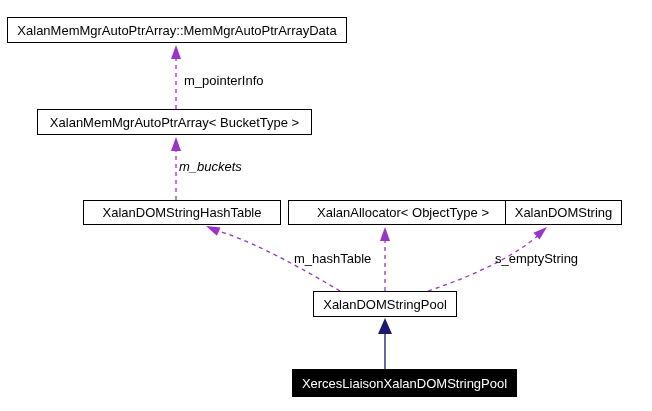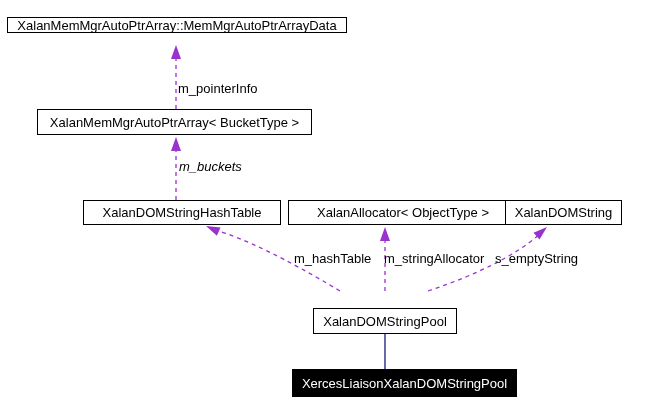--- a/index.html
+++ b/index.html
@@ -79,37 +79,36 @@
     <line class="edge-line dashed" x1="385" y1="291" x2="385" y2="240" stroke="#9a32cd"></line>
     <polygon class="arrowhead" points="385,227 380,241 390,241" fill="#9a32cd"></polygon>
 
     <path class="edge-line dashed" d="M 428,291 Q 503,266 540,234" stroke="#9a32cd"></path>
     <polygon class="arrowhead" points="547,227 539.5,239.6 533.5,232.8" fill="#9a32cd"></polygon>
 
     <line class="edge-line" x1="385" y1="369" x2="385" y2="333" stroke="#191970"></line>
     <polygon class="arrowhead" points="385,318 378,334 392,334" fill="#191970"></polygon>
   </svg>
 
-  <div class="node" style="left:7px; top:17px; width:340px; height:16px;">XalanMemMgrAutoPtrArray::MemMgrAutoPtrArrayData</div>
+  <div class="node" style="left:7px; top:17px; width:340px; height:26px;">XalanMemMgrAutoPtrArray::MemMgrAutoPtrArrayData</div>
 
   <div class="node" style="left:37px; top:109px; width:275px; height:26px;">XalanMemMgrAutoPtrArray&lt; BucketType &gt;</div>
 
   <div class="node" style="left:83px; top:200px; width:198px; height:25px;">XalanDOMStringHashTable</div>
 
   <div class="node" style="left:288px; top:200px; width:230px; height:25px;">XalanAllocator&lt; ObjectType &gt;</div>
 
   <div class="node" style="left:505px; top:200px; width:117px; height:25px;">XalanDOMString</div>
 
-  <div class="node" style="left:313px; top:308px; width:144px; height:26px;">XalanDOMStringPool</div>
+  <div class="node" style="left:313px; top:291px; width:144px; height:26px;">XalanDOMStringPool</div>
 
   <div class="node current" style="left:273px; top:369px; width:225px; height:28px;margin-left:19px;">XercesLiaisonXalanDOMStringPool</div>
 
-  <div class="edge-label" style="left:178px; top:74px;margin-top:8px;">m_pointerInfo</div>
+  <div class="edge-label" style="left:184px; top:74px;">m_pointerInfo</div>
 
   <div class="edge-label" style="left:179px; top:160px;font-style:italic;">m_buckets</div>
 
   <div class="edge-label" style="left:294px; top:252px;">m_hashTable</div>
 
-  <div class="edge-label" style="left:384px; top:252px;">m_stringAllocator</div>
 
   <div class="edge-label" style="left:495px; top:252px;">s_emptyString</div>
 
 </div>
 
 </body></html>

